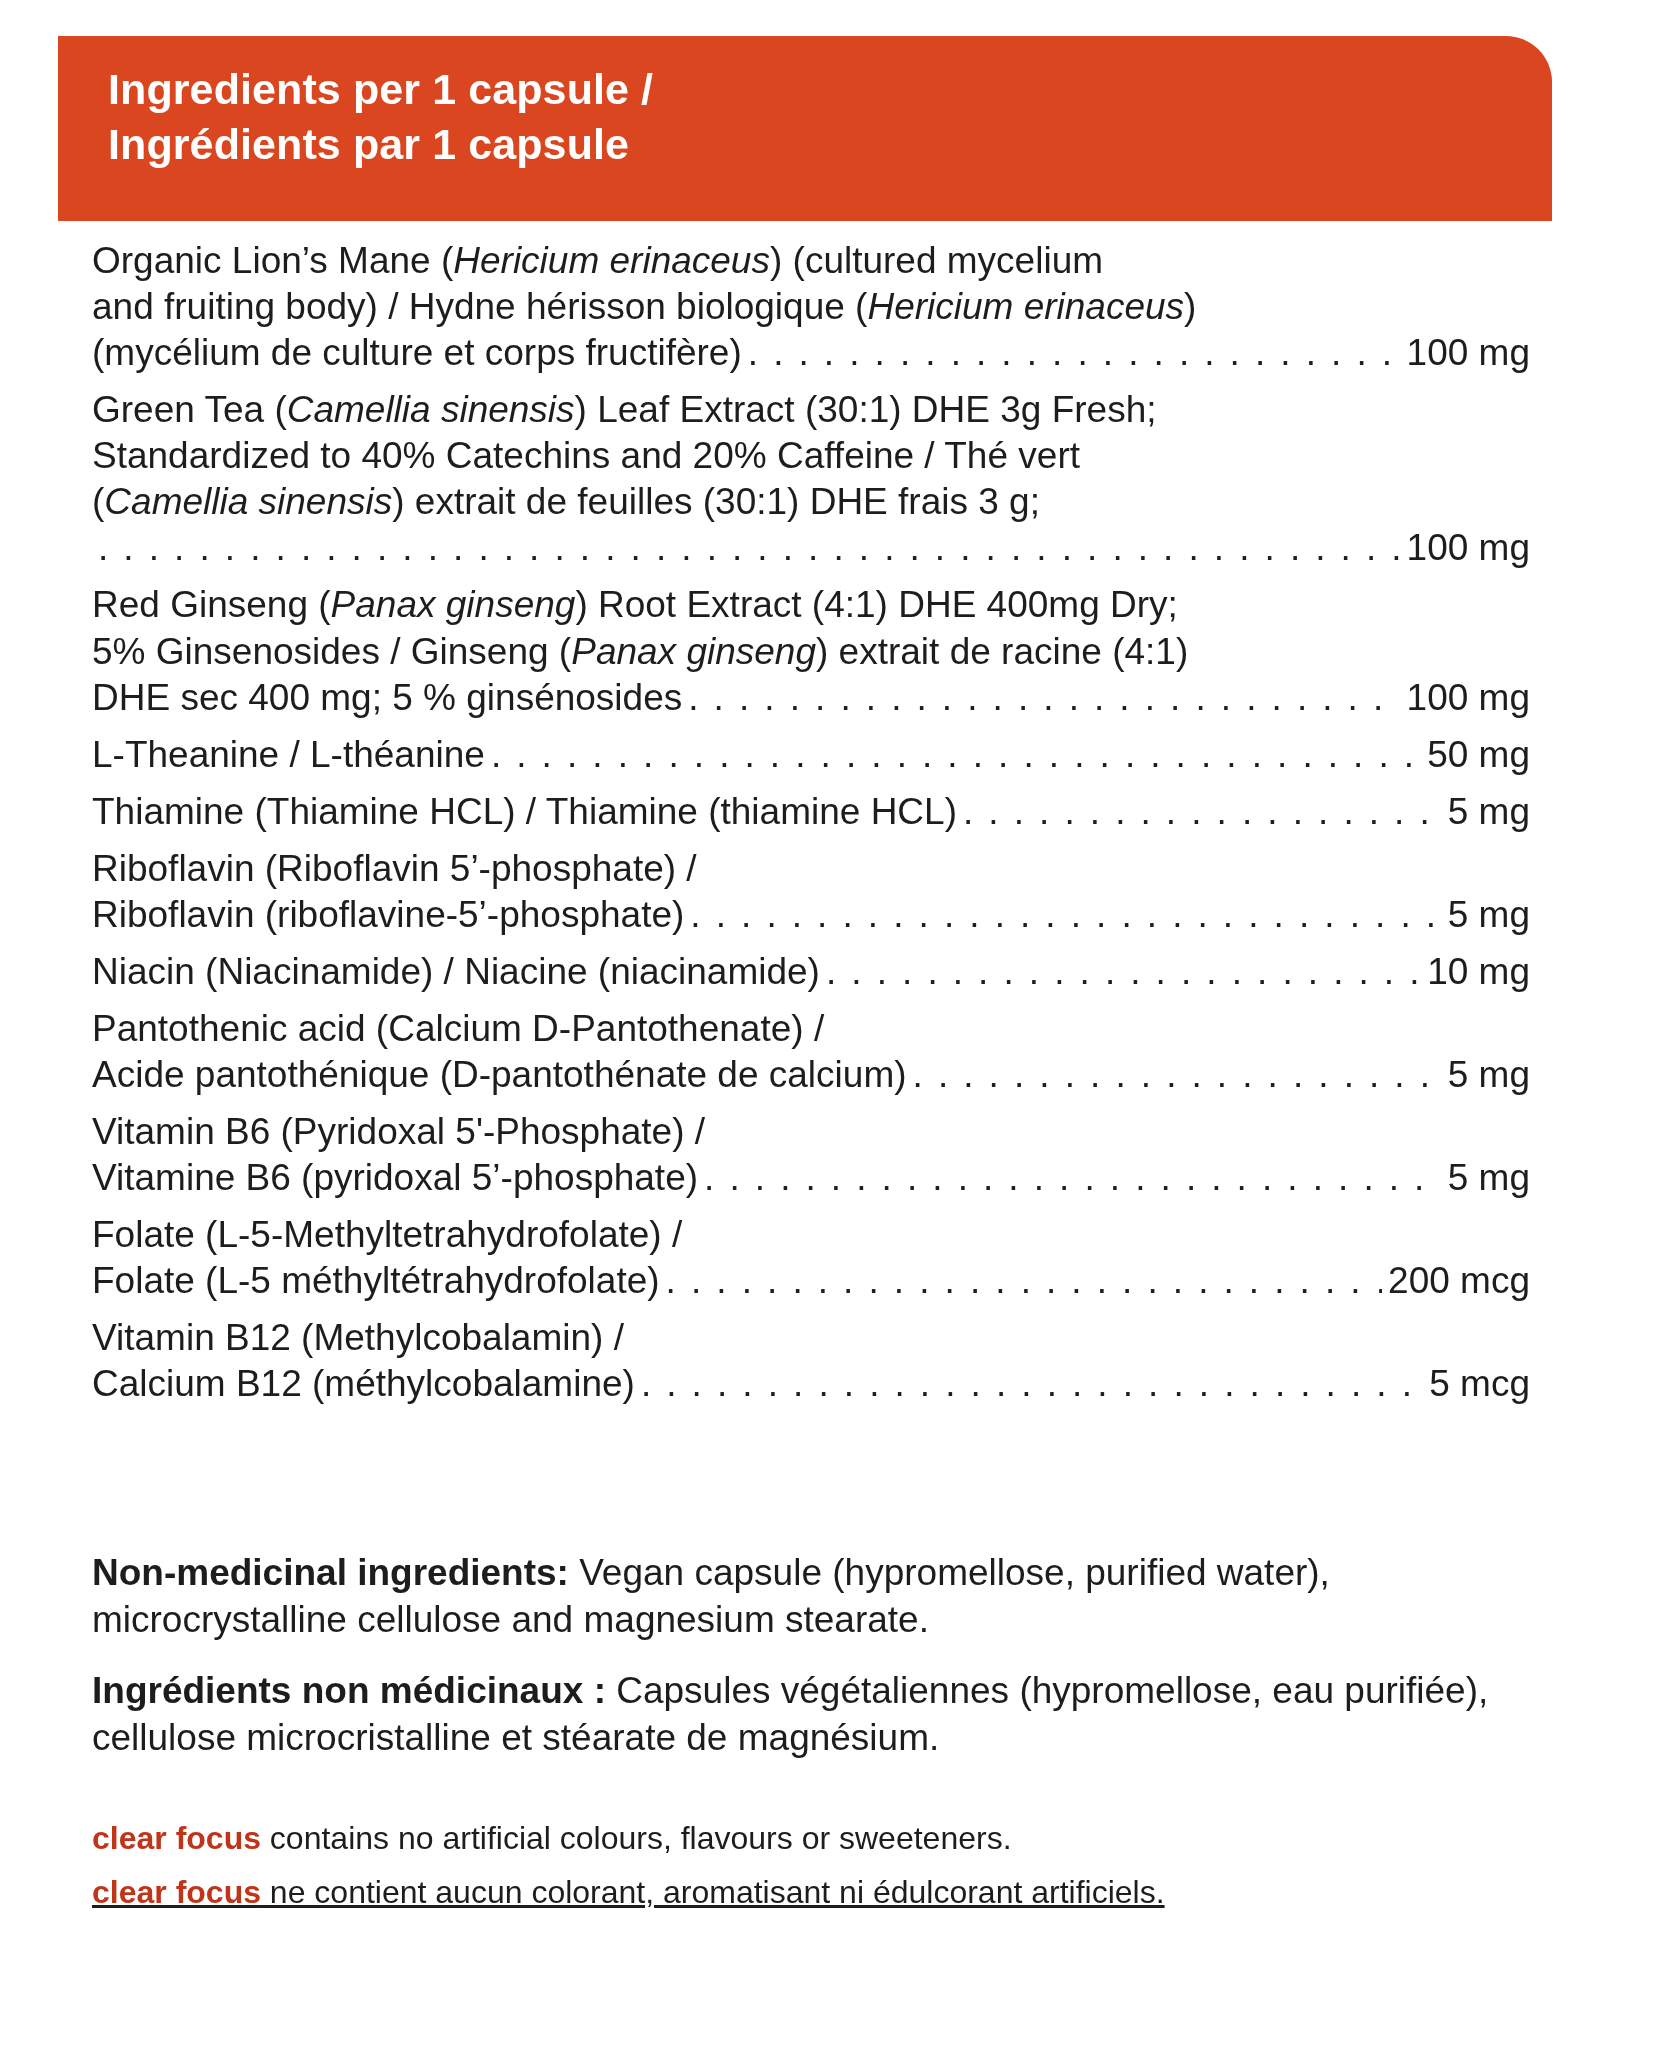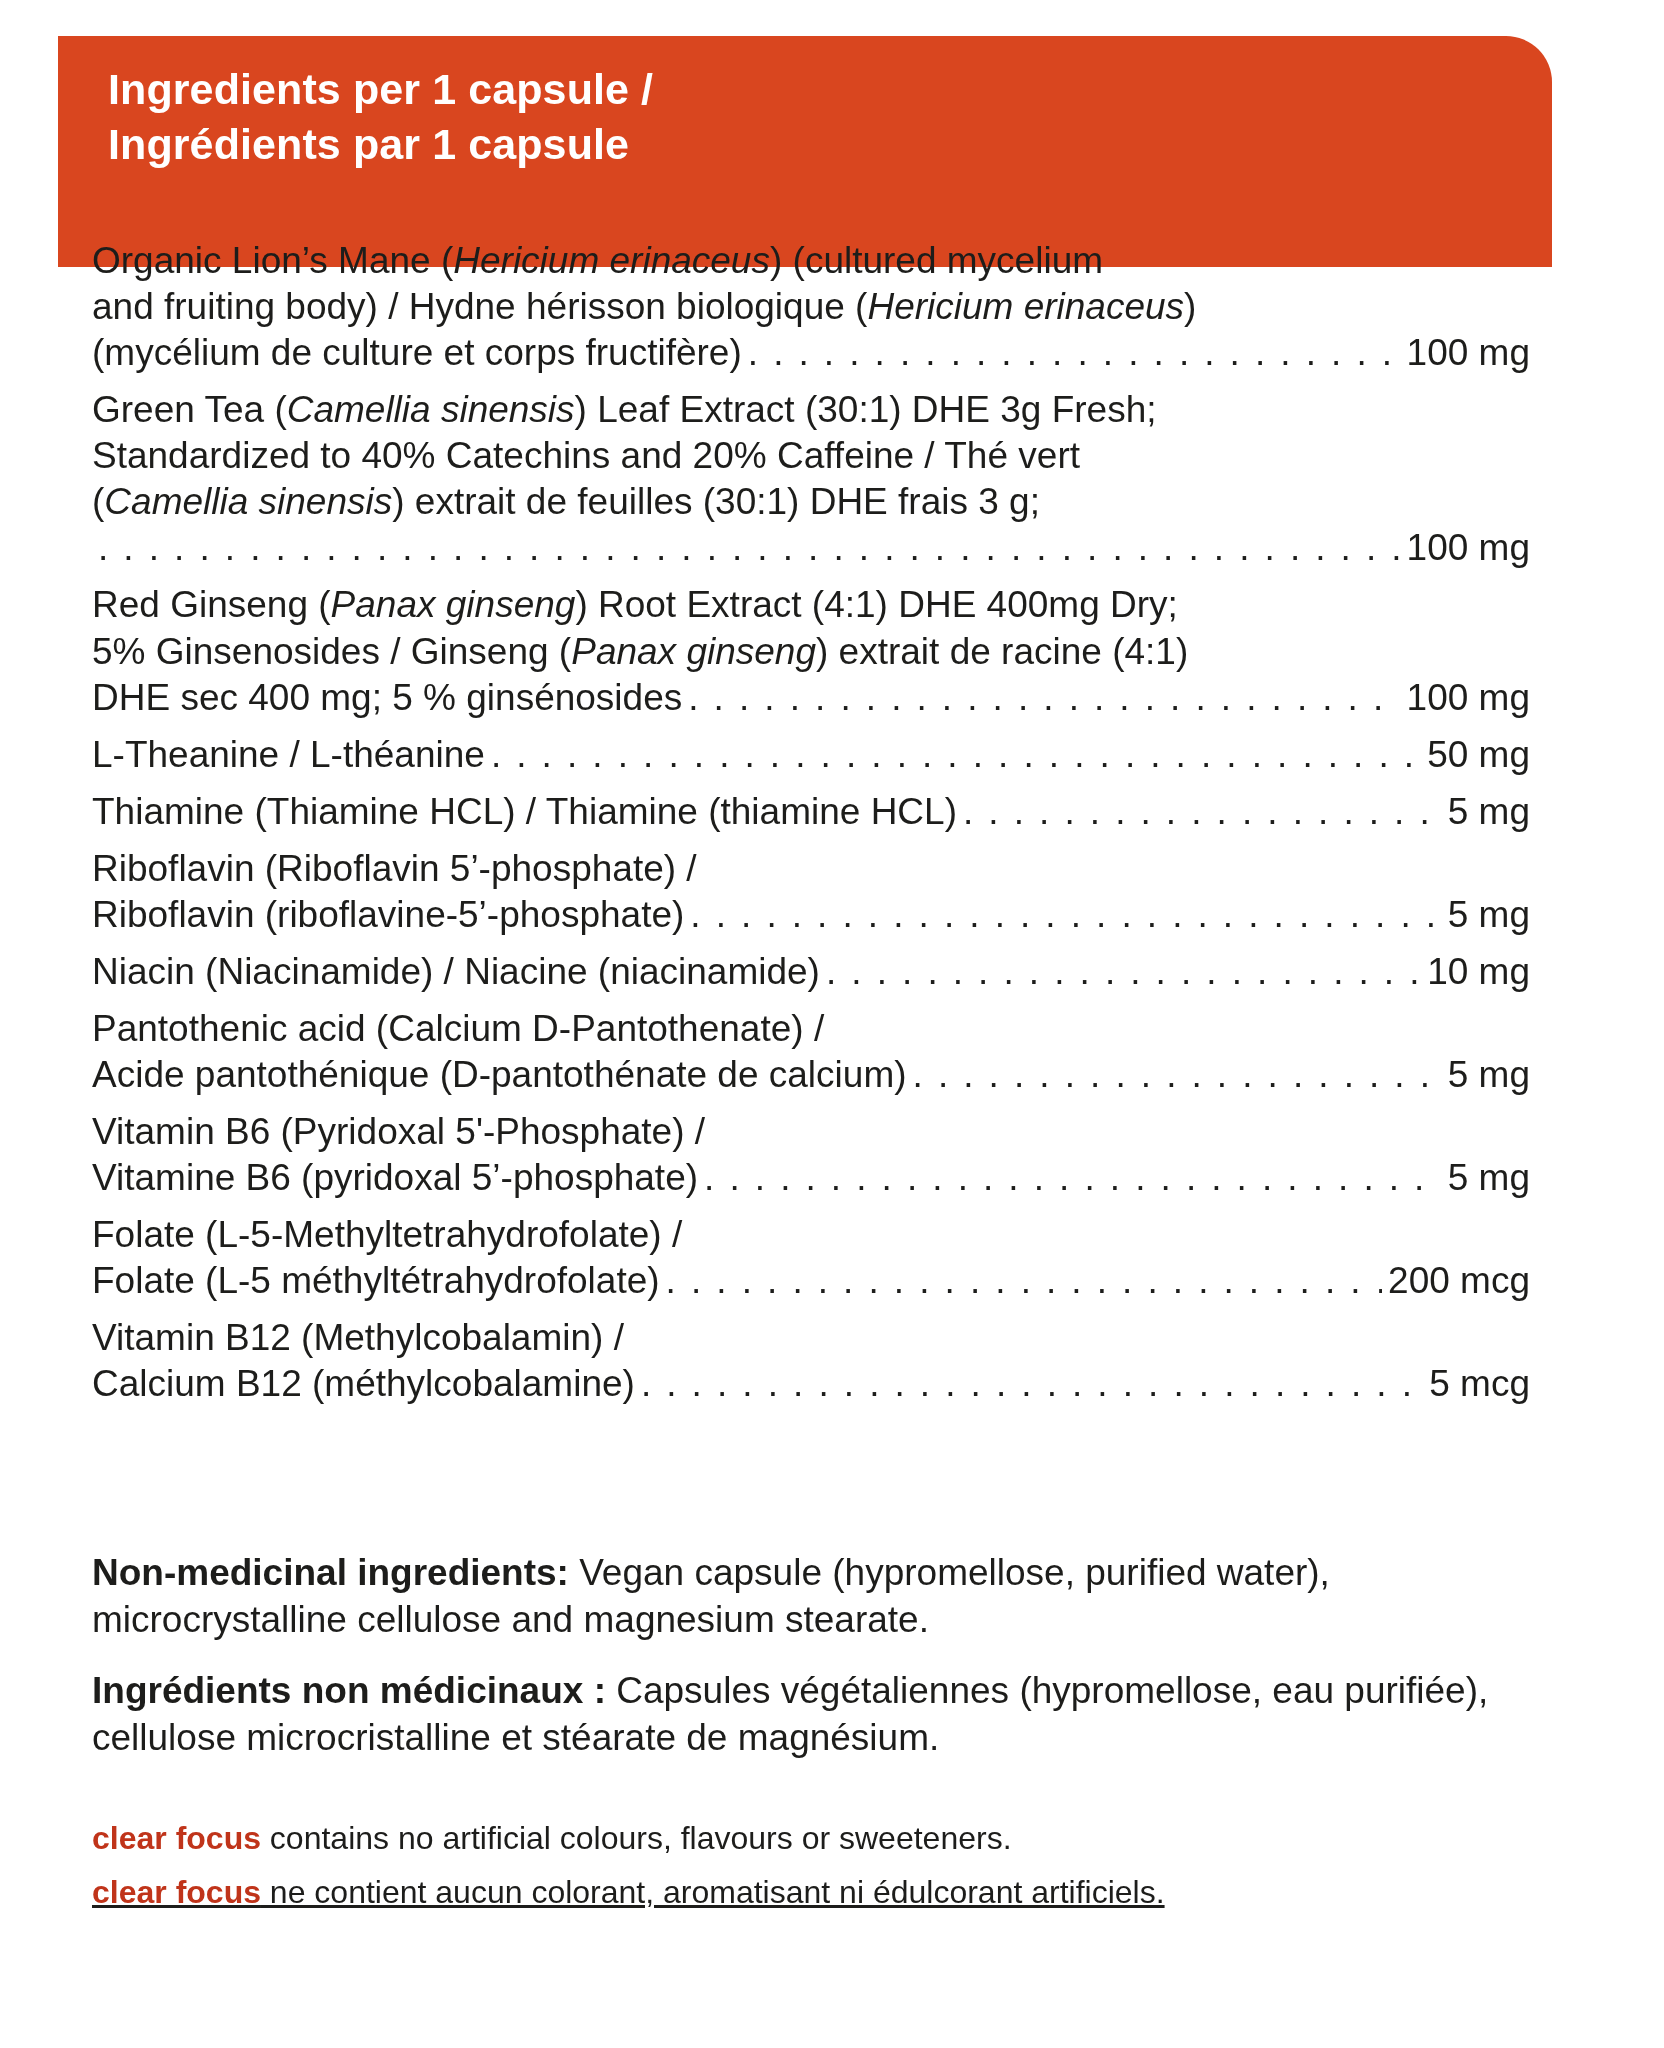--- a/index.html
+++ b/index.html
@@ -24,21 +24,21 @@
     height: 2048px;
     box-sizing: border-box;
   }
 
   
   .header-band {
     position: absolute;
     left: 58px;
     top: 36px;
     width: 1494px;
-    height: 231px;
+    height: 185px;
     background: #d9461f;
     border-top-right-radius: 46px;
     border-bottom-right-radius: 0;
   }
   .header-band .header-text {
     position: absolute;
     left: 50px;
     top: 26px;
     color: #ffffff;
     font-size: 43px;

